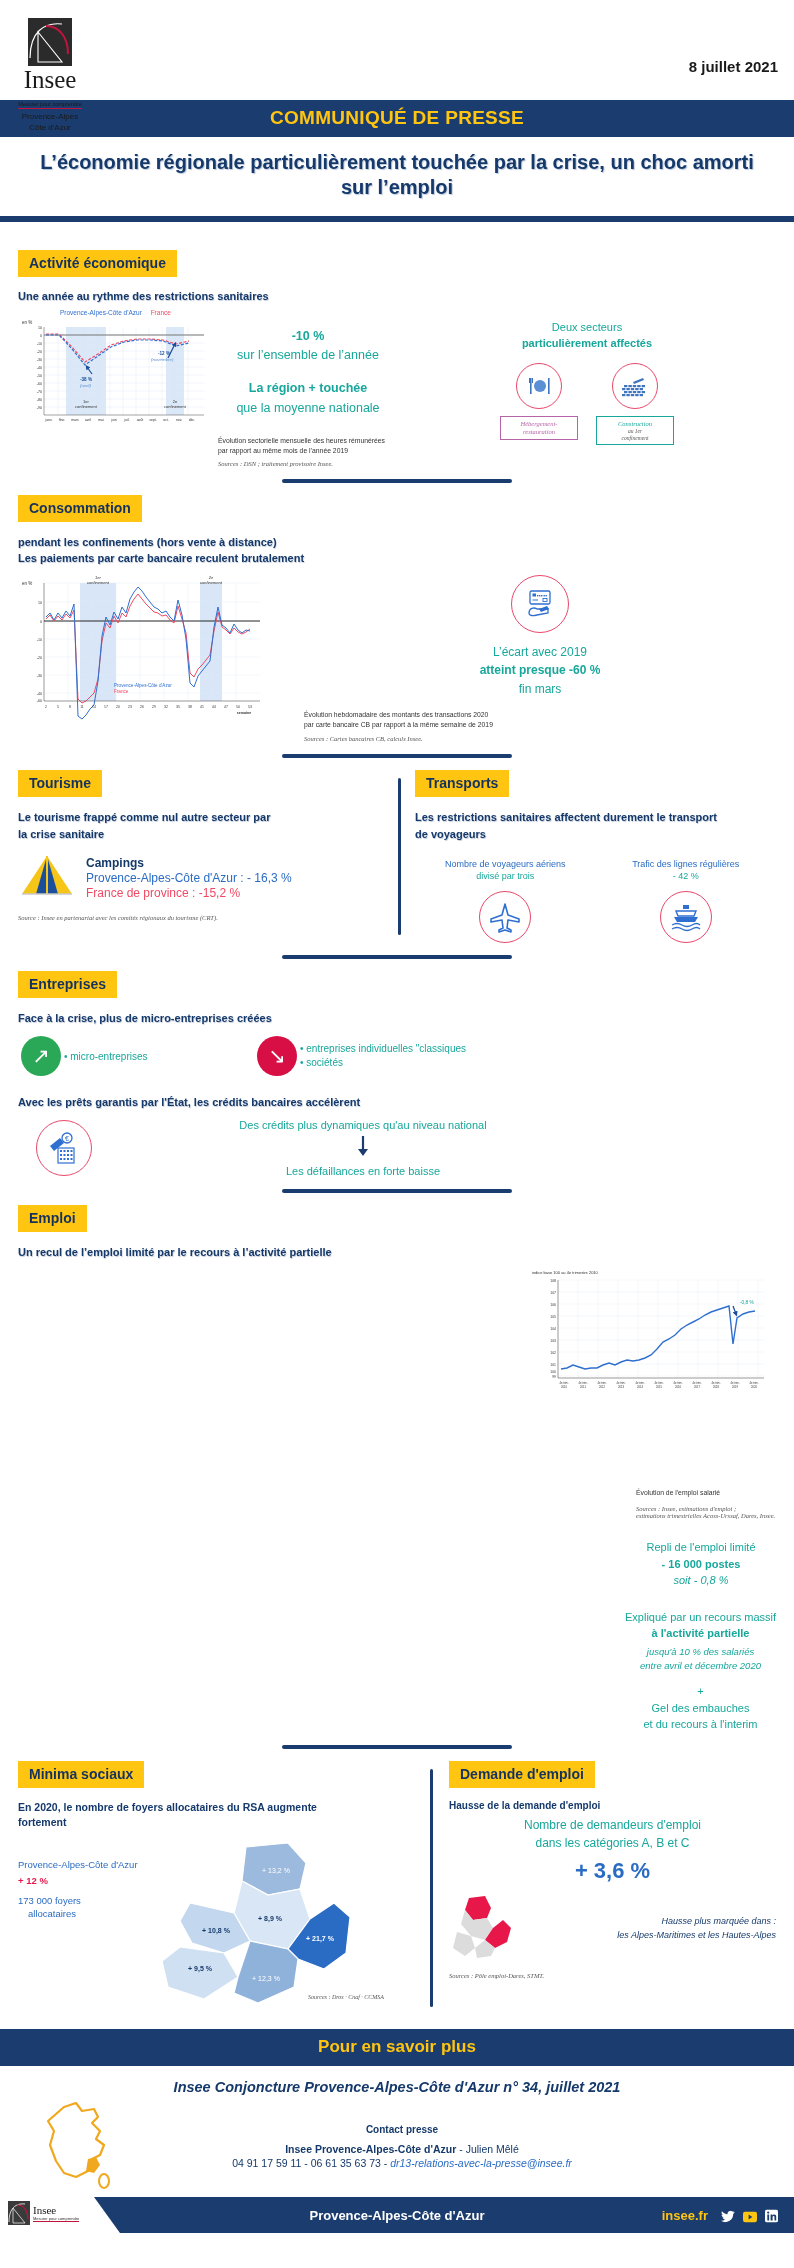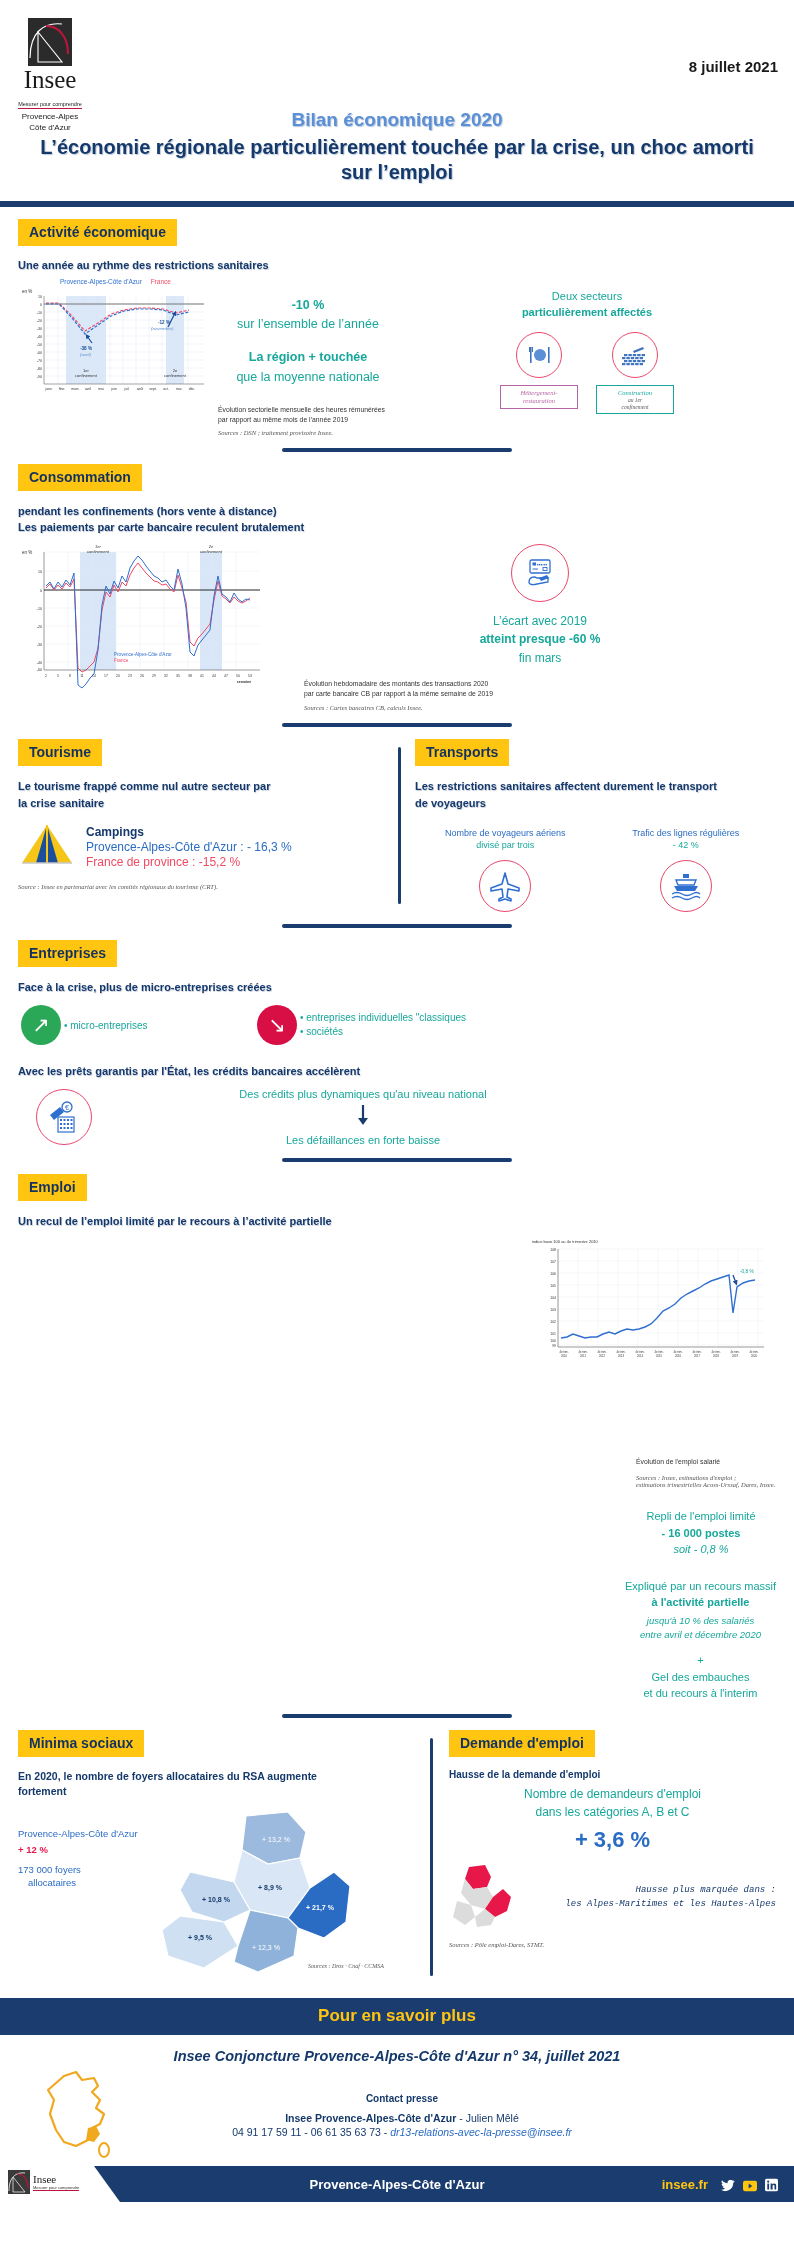--- a/index.html
+++ b/index.html
@@ -69,21 +69,21 @@
   .emp-col { color:#17a79b; font-size:11px; text-align:center; line-height:1.5; }
 
   
   .rsa-lead { color:#15396b; font-weight:bold; font-size:10.5px; line-height:1.5; }
   .rsa-paca { color:#2a6cc4; font-size:9.5px; }
   .rsa-12 { color:#e8174a; font-weight:bold; font-size:9.5px; }
   .rsa-foyers { color:#2a6cc4; font-size:9.5px; line-height:1.35; }
   .dem-head { color:#15396b; font-weight:bold; font-size:10px; }
   .dem-sub { color:#17a79b; font-size:12px; text-align:center; line-height:1.5; }
   .dem-big { color:#2a6cc4; font-size:22px; font-weight:bold; text-align:center; margin-top:6px; }
-  .dem-note { color:#15396b; font-family:Liberation Mono, monospace; font-style:italic; font-size:9px; line-height:1.5; text-align:right; }
+  .dem-note { color:#15396b; font-family:Liberation Sans, sans-serif; font-style:italic; font-size:9px; line-height:1.5; text-align:right; }
 
   
   .savoir { background:#1b3c6e; color:#ffc510; text-align:center; font-size:17px; font-weight:bold; padding:8px 0 9px; }
   .pub { text-align:center; color:#15396b; font-style:italic; font-weight:bold; font-size:14.5px; padding:13px 0 0; }
   .contact-h { text-align:center; color:#15396b; font-weight:bold; font-size:10px; margin-top:6px;}
   .contact-l { text-align:center; color:#15396b; font-size:10.5px; margin-top:8px; }
   .contact-l .em { font-style:italic; color:#2a6cc4; }
   .footbar { height:36px; position:relative; background:#fff; margin-top:6px; }
   .footbar-blue { position:absolute; left:120px; right:0; top:0; bottom:0; background:#1b3c6e; }
   .footbar-blue:before { content:""; position:absolute; left:-26px; top:0; border-top:36px solid #1b3c6e; border-left:26px solid transparent; width:0; height:0; }
@@ -111,28 +111,28 @@
         </svg>
       </div>
       <div class="logo-word">Insee</div>
       <div><span class="logo-tag">Mesurer pour comprendre</span></div>
       <div class="logo-sub">Provence-Alpes</div>
       <div class="logo-sub">Côte d'Azur</div>
     </div>
     <div class="date">8 juillet 2021</div>
   </div>
 
+  <div class="cp-bar">COMMUNIQUÉ DE PRESSE</div>
 
   <div class="title-zone">
-    <div class="title-2020">Bilan économique 2020</div>
     <div class="title-main">L’économie régionale particulièrement touchée par la crise, un choc amorti sur l’emploi</div>
   </div>
   <div class="rule-full"></div>
 
-  <div class="pad" style="padding-top:12px;">
+  <div class="pad" style="padding-top:28px;">
     <div class="sec-tag">Activité économique</div>
     <div class="sub-head">Une année au rythme des restrictions sanitaires</div>
 
     <div class="row" style="align-items:flex-start;">
 
       <div class="chart-box" style="width:200px;">
         <div class="legend1">
           <span class="lg-paca">Provence-Alpes-Côte d'Azur</span>
           <span class="lg-fr">France</span>
         </div>

